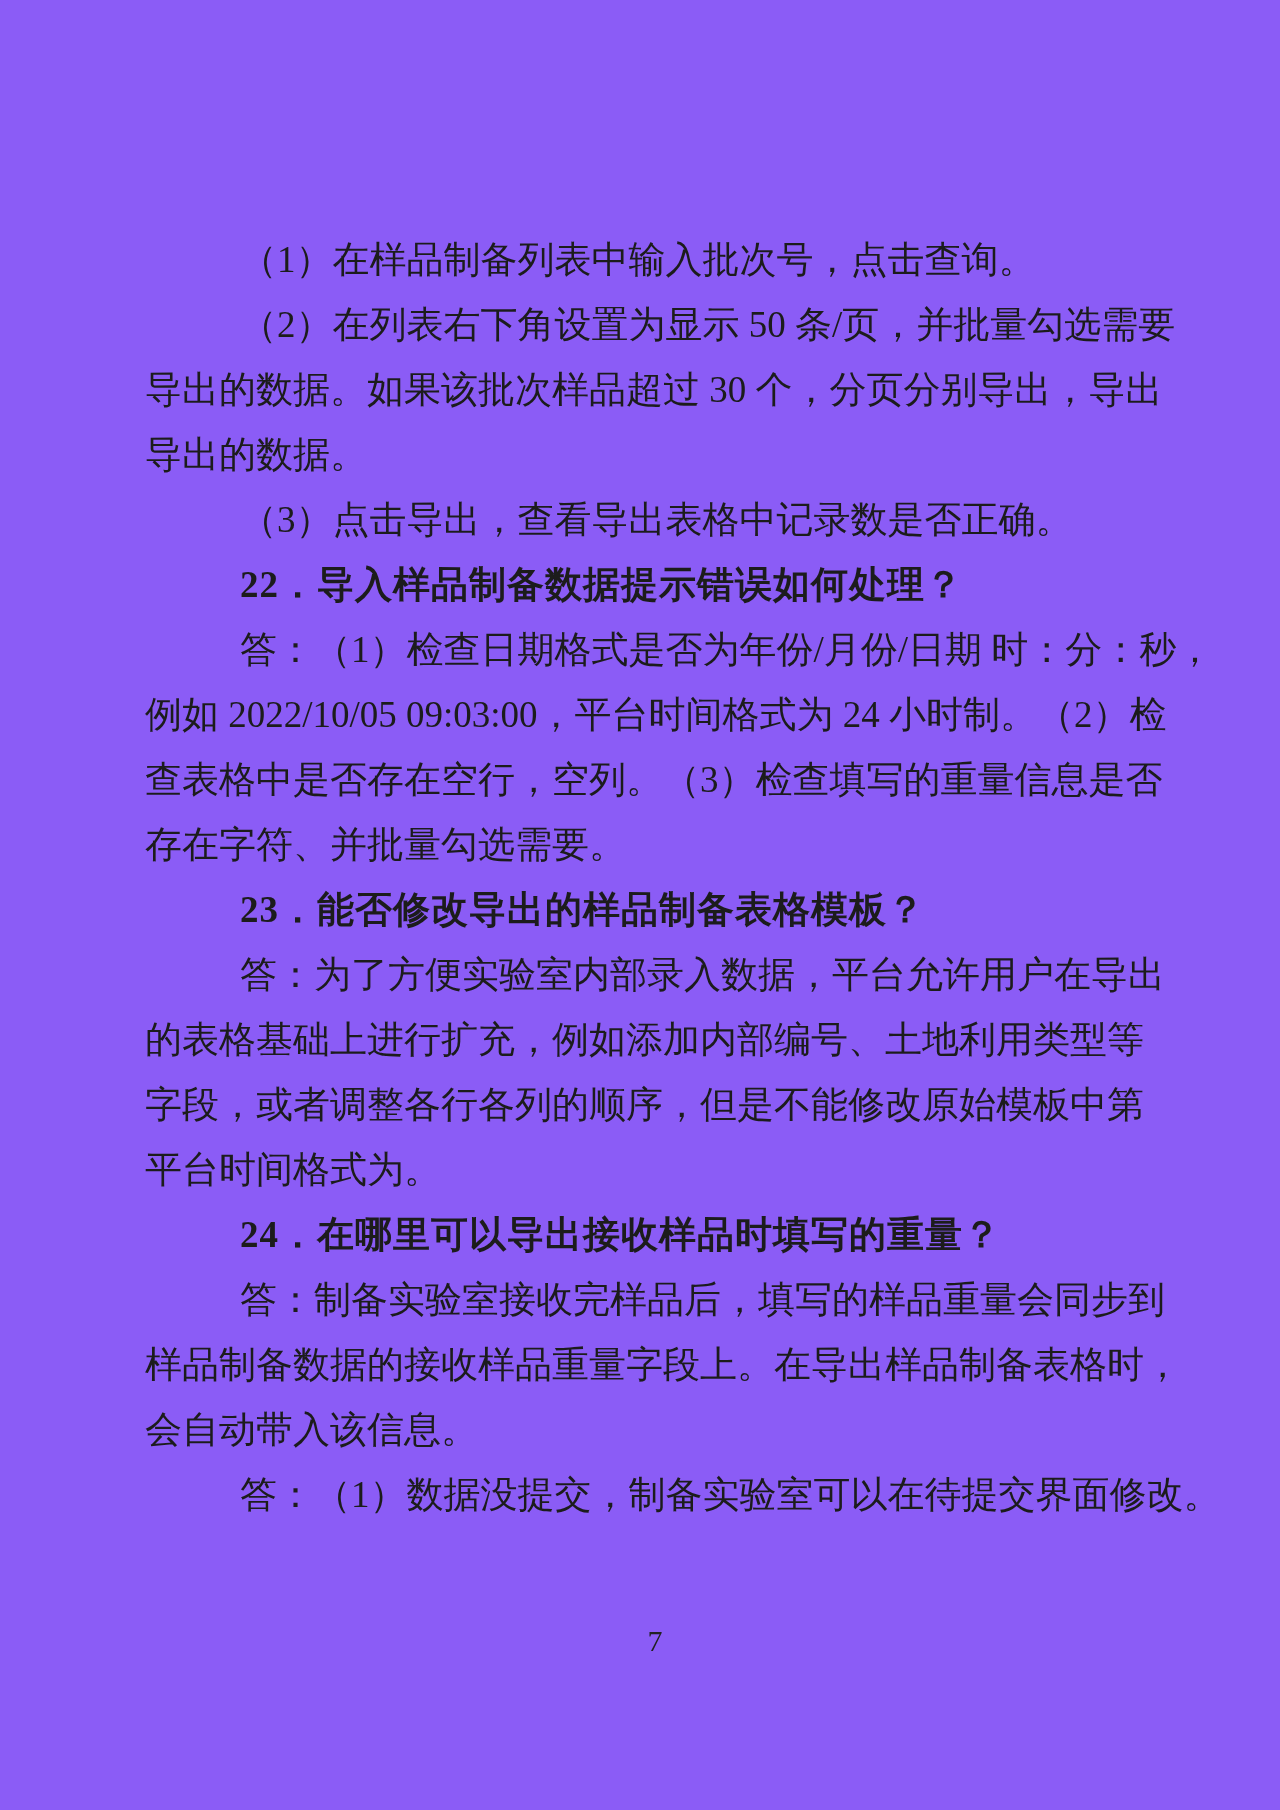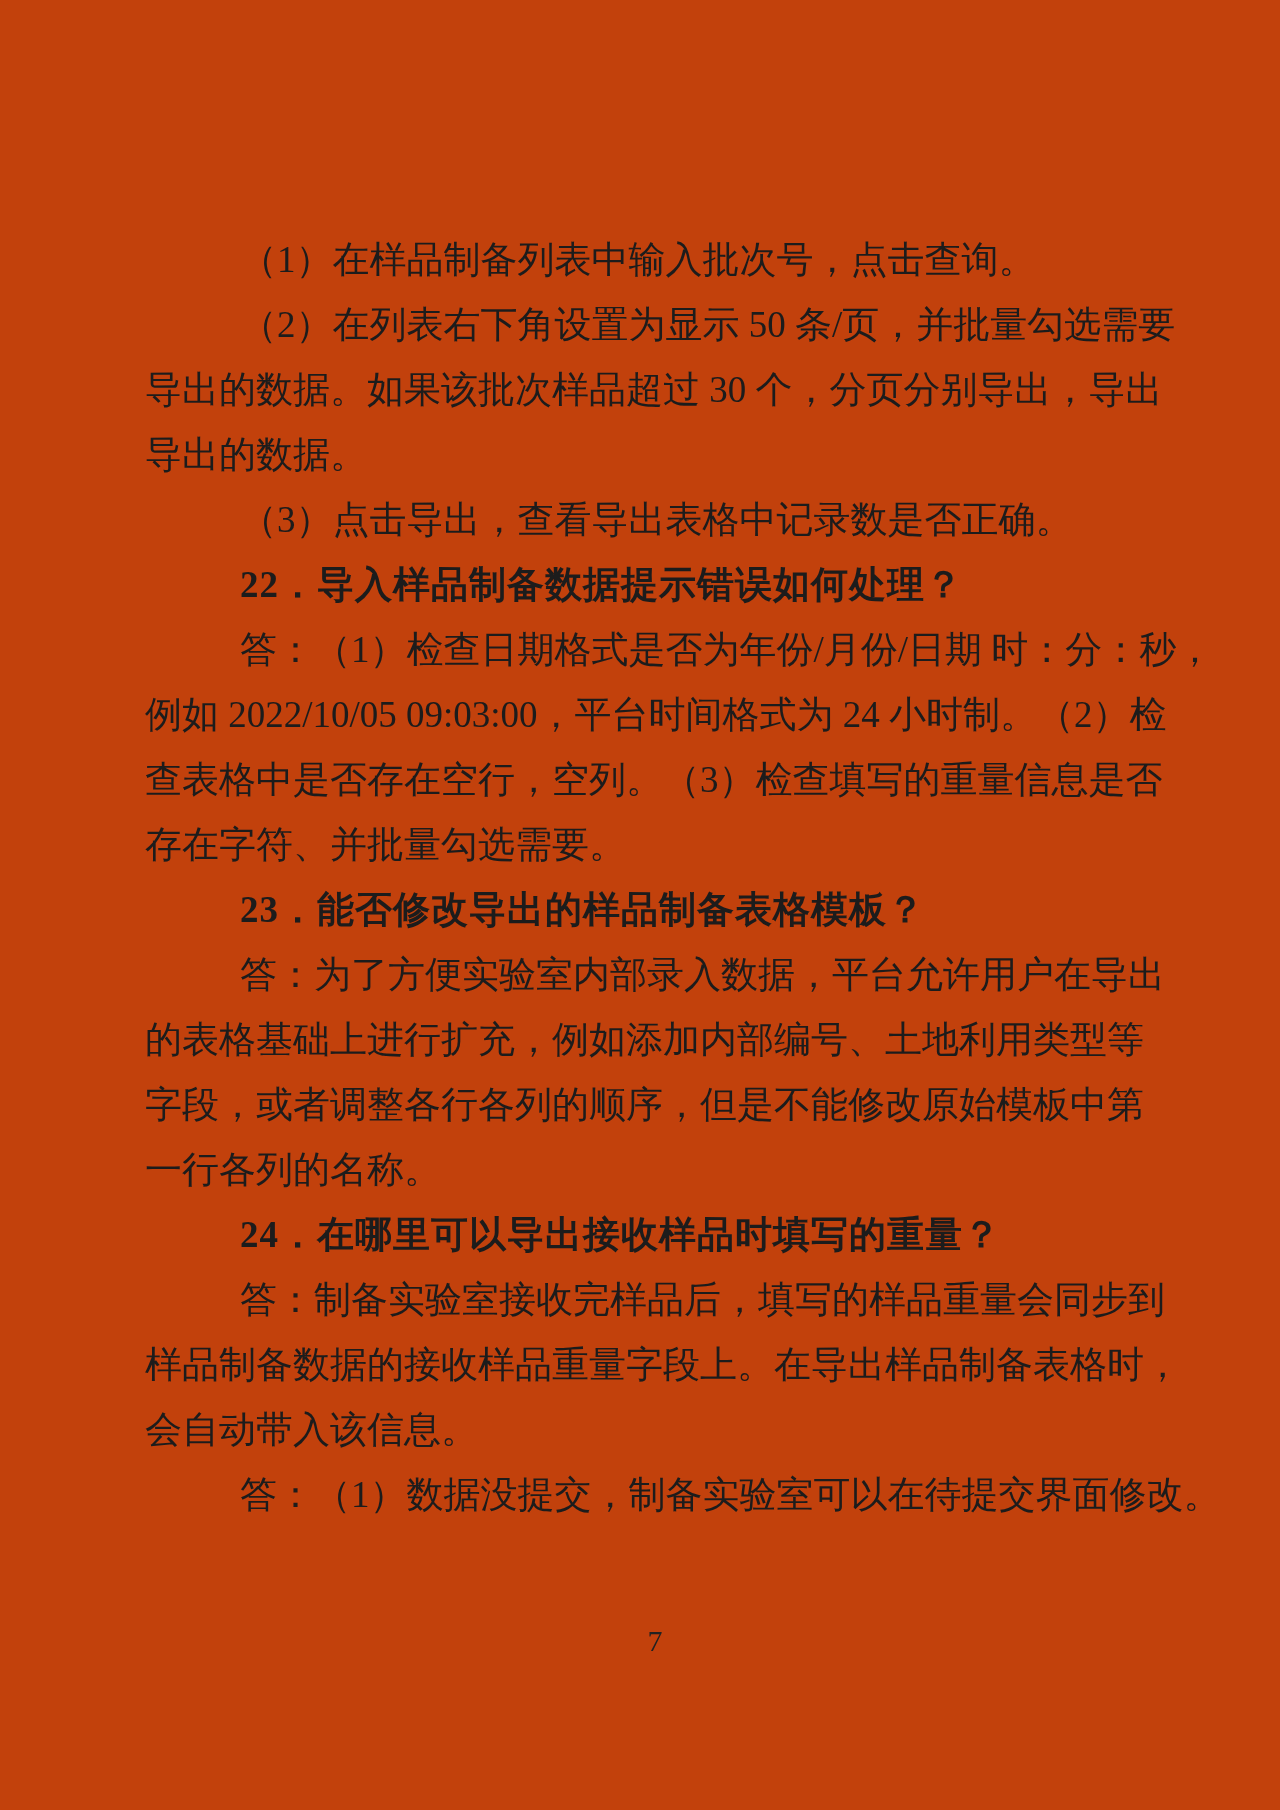--- a/index.html
+++ b/index.html
@@ -4,21 +4,21 @@
 <style>
   html, body {
     margin: 0;
     padding: 0;
     background: #ffffff;
   }
   .page {
     position: relative;
     width: 1280px;
     height: 1810px;
-    background: #c2410c;
+    background: #8b5cf6;
     overflow: hidden;
     font-family: "Liberation Serif", "DejaVu Serif", serif;
     color: #1c1c1c;
   }
   .content {
     position: absolute;
     top: 227px;
     left: 145px;
     width: 962px;
     font-size: 37px;
@@ -73,21 +73,21 @@
     <div class="line indent">答：（1）检查日期格式是否为年份/月份/日期 时：分：秒，</div>
     <div class="line">例如 2022/10/05 09:03:00，平台时间格式为 24 小时制。（2）检</div>
     <div class="line">查表格中是否存在空行，空列。（3）检查填写的重量信息是否</div>
     <div class="line last">存在字符、并批量勾选需要。</div>
 
     <div class="line indent last heading">23．能否修改导出的样品制备表格模板？</div>
 
     <div class="line indent">答：为了方便实验室内部录入数据，平台允许用户在导出</div>
     <div class="line">的表格基础上进行扩充，例如添加内部编号、土地利用类型等</div>
     <div class="line">字段，或者调整各行各列的顺序，但是不能修改原始模板中第</div>
-    <div class="line last">一行各列的名称。</div>
+    <div class="line last">平台时间格式为。</div>
 
     <div class="line indent last heading">24．在哪里可以导出接收样品时填写的重量？</div>
 
     <div class="line indent">答：制备实验室接收完样品后，填写的样品重量会同步到</div>
     <div class="line">样品制备数据的接收样品重量字段上。在导出样品制备表格时，</div>
     <div class="line last">会自动带入该信息。</div>
 
 
     <div class="line indent last">答：（1）数据没提交，制备实验室可以在待提交界面修改。</div>
 

